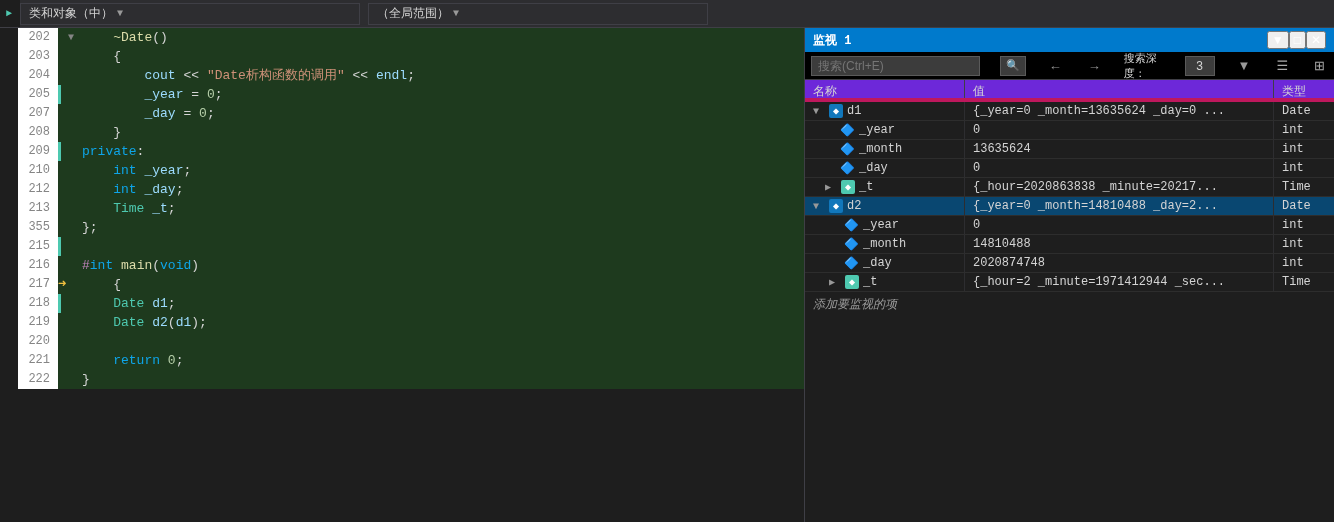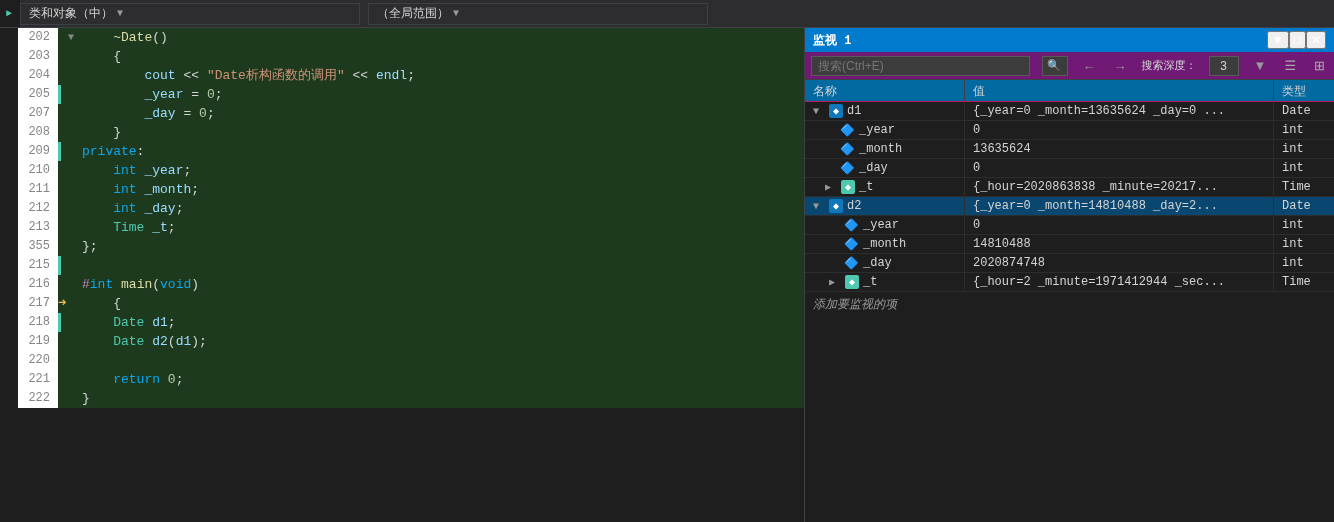--- a/index.html
+++ b/index.html
@@ -188,24 +188,24 @@
     .watch-title-btn {
       color: #fff;
       font-size: 12px;
       cursor: pointer;
       padding: 0 3px;
     }
 
     .watch-search-bar {
       display: flex;
       align-items: center;
-      background: #701a75;
+      background: #000000;
       height: 28px;
       padding: 0 6px;
-      gap: 12px;
+      gap: 20px;
       border-bottom: 1px solid #3f3f46;
       flex-shrink: 0;
     }
     .watch-search-input {
       flex: 1;
       background: #3c3c3c;
       border: 1px solid #5a5a5a;
       color: #d4d4d4;
       font-size: 12px;
       padding: 2px 6px;
@@ -246,22 +246,22 @@
       background: transparent;
       border: none;
       color: #aaa;
       cursor: pointer;
       font-size: 13px;
       padding: 0 3px;
     }
 
     .watch-header {
       display: flex;
-      background: #0369a1;
-      border-bottom: 1px solid #be185d;
+      background: #6d28d9;
+      border-bottom: 4px solid #be185d;
       height: 22px;
       flex-shrink: 0;
     }
     .watch-col-name {
       width: 160px;
       padding: 3px 8px;
       color: #d4d4d4;
       font-size: 12px;
       border-right: 1px solid #3f3f46;
       flex-shrink: 0;
@@ -445,26 +445,20 @@
         <div class="line-code"><span class="kw">private</span><span class="op">:</span></div>
       </div>
 
       <div class="code-line region-green">
         <div class="line-num">210</div>
         <div class="line-indicator"></div>
         <div class="line-collapse"></div>
         <div class="line-code">    <span class="kw">int</span> <span class="var">_year</span><span class="op">;</span></div>
       </div>
 
-      <div class="code-line region-green">
-        <div class="line-num">211</div>
-        <div class="line-indicator"></div>
-        <div class="line-collapse"></div>
-        <div class="line-code">    <span class="kw">int</span> <span class="var">_month</span><span class="op">;</span></div>
-      </div>
 
       <div class="code-line region-green">
         <div class="line-num">212</div>
         <div class="line-indicator"></div>
         <div class="line-collapse"></div>
         <div class="line-code">    <span class="kw">int</span> <span class="var">_day</span><span class="op">;</span></div>
       </div>
 
       <div class="code-line region-green">
         <div class="line-num">213</div>

